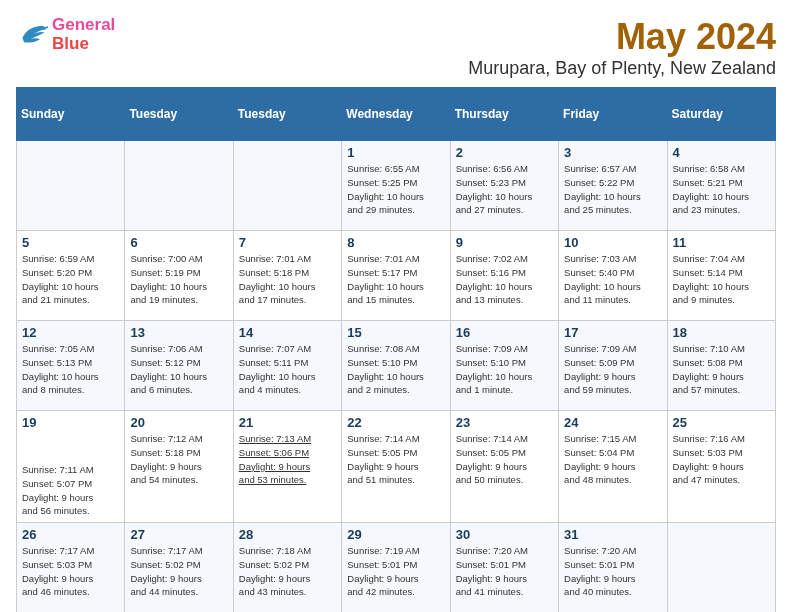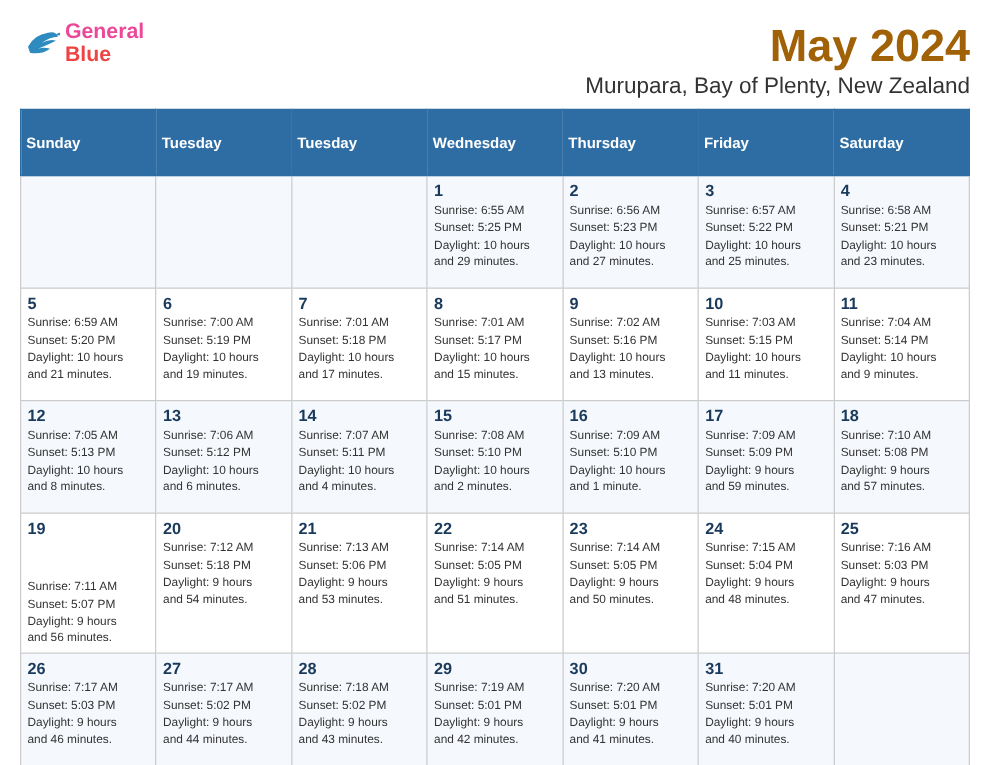--- a/index.html
+++ b/index.html
@@ -186,21 +186,21 @@
         <td>
           <span class="day-num">9</span>
           <div class="day-info" style="white-space: pre-line;">Sunrise: 7:02 AM
 Sunset: 5:16 PM
 Daylight: 10 hours
 and 13 minutes.</div>
         </td>
         <td>
           <span class="day-num">10</span>
           <div class="day-info" style="white-space: pre-line;">Sunrise: 7:03 AM
-Sunset: 5:15 PM
+Sunset: 5:40 PM
 Daylight: 10 hours
 and 11 minutes.</div>
         </td>
         <td>
           <span class="day-num">11</span>
           <div class="day-info" style="white-space: pre-line;">Sunrise: 7:04 AM
 Sunset: 5:14 PM
 Daylight: 10 hours
 and 9 minutes.</div>
         </td>
@@ -266,21 +266,21 @@
         </td>
         <td>
           <span class="day-num">20</span>
           <div class="day-info" style="white-space: pre-line;">Sunrise: 7:12 AM
 Sunset: 5:18 PM
 Daylight: 9 hours
 and 54 minutes.</div>
         </td>
         <td>
           <span class="day-num">21</span>
-          <div class="day-info" style="white-space: pre-line;">Sunrise: 7:13 AM
+          <div class="day-info" style="white-space: pre-line; text-decoration: underline;">Sunrise: 7:13 AM
 Sunset: 5:06 PM
 Daylight: 9 hours
 and 53 minutes.</div>
         </td>
         <td>
           <span class="day-num">22</span>
           <div class="day-info" style="white-space: pre-line;">Sunrise: 7:14 AM
 Sunset: 5:05 PM
 Daylight: 9 hours
 and 51 minutes.</div>

